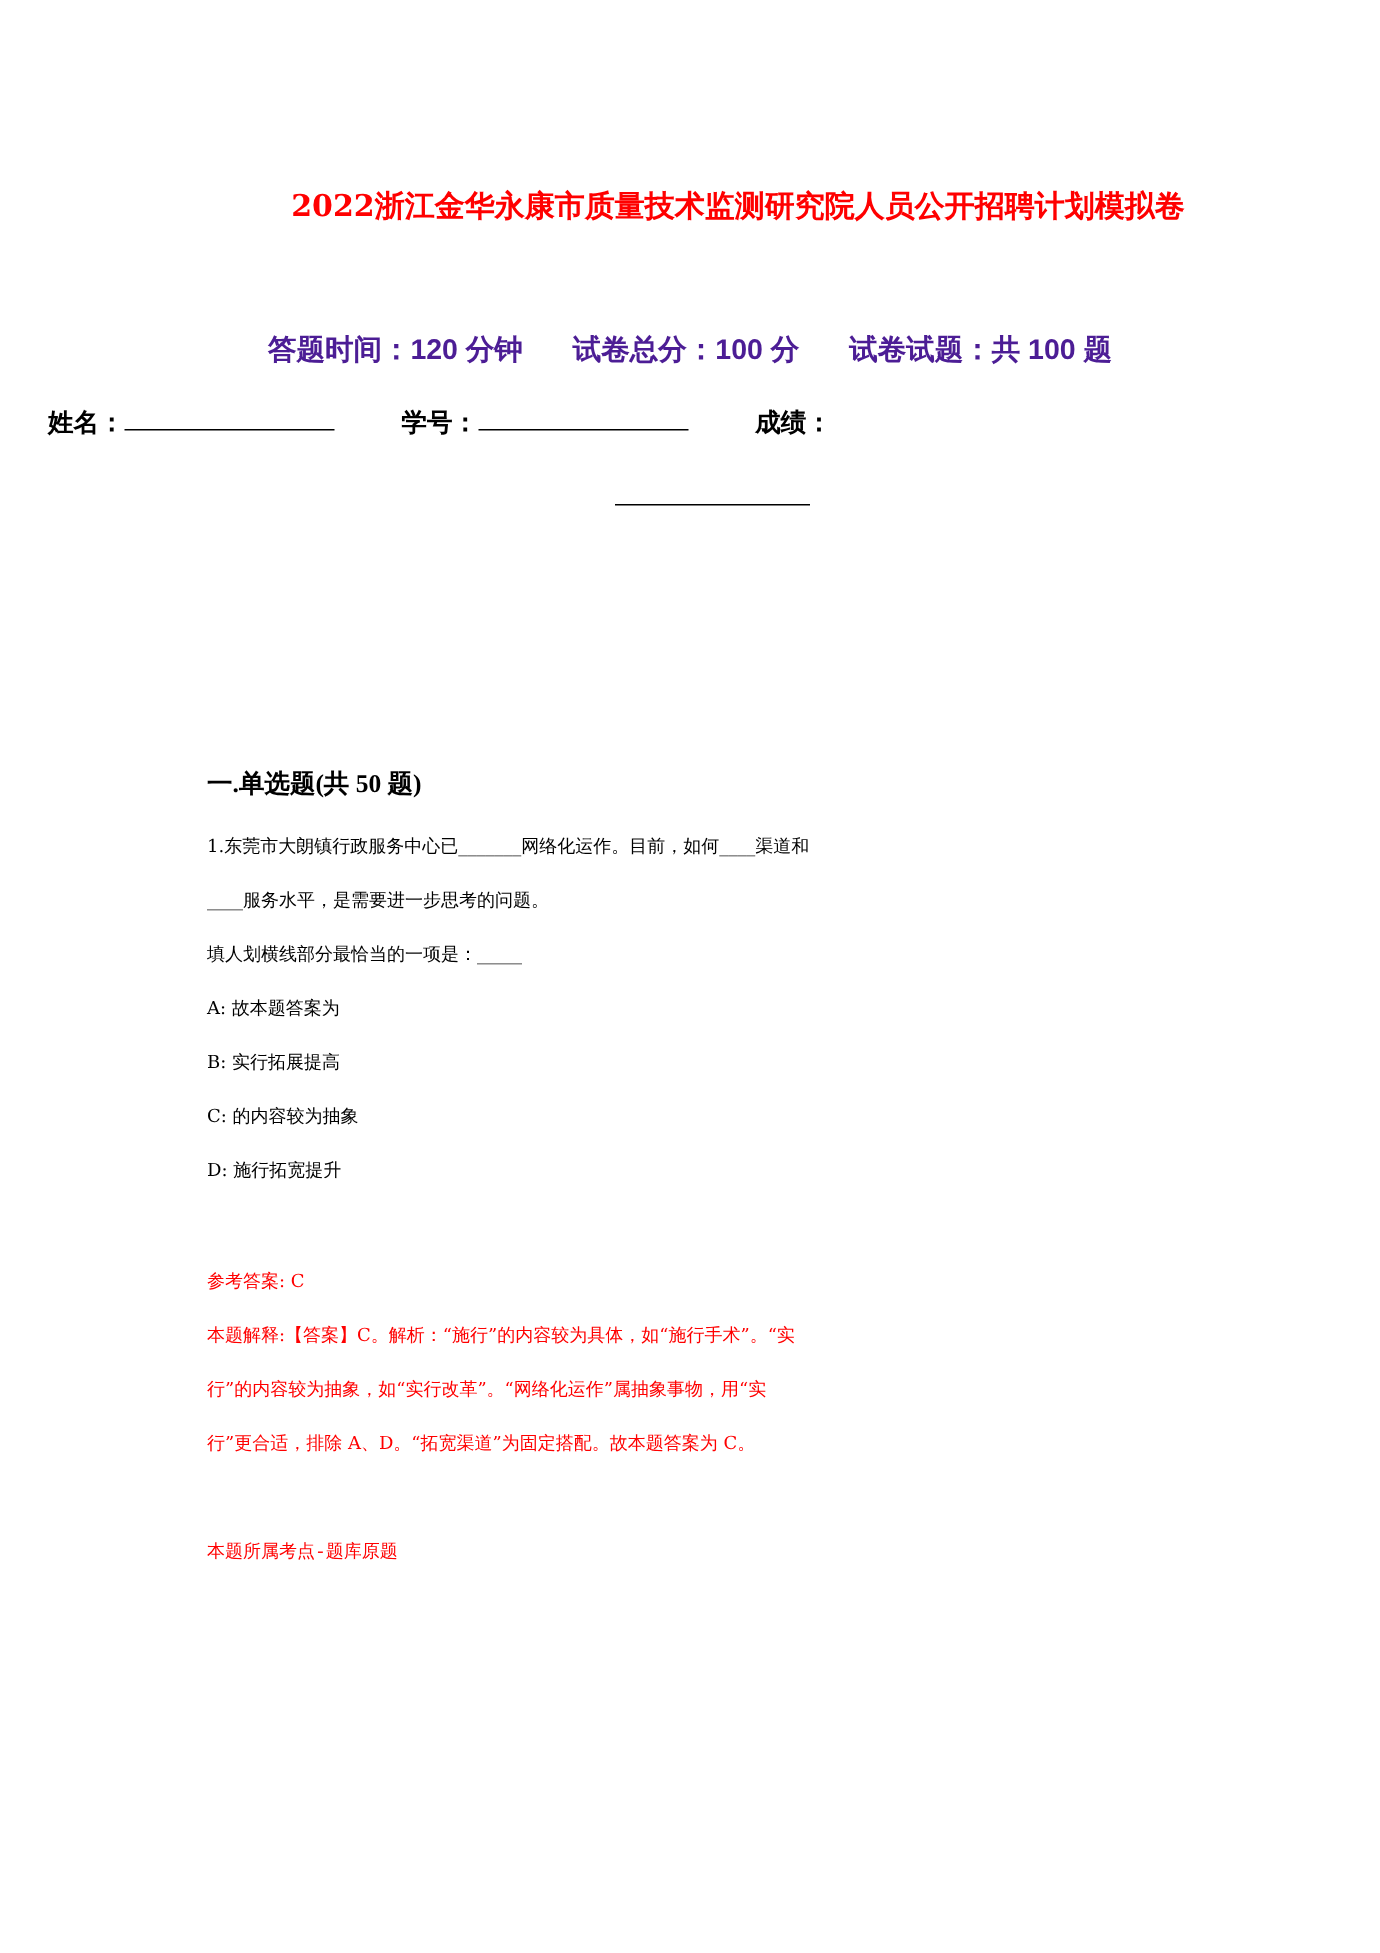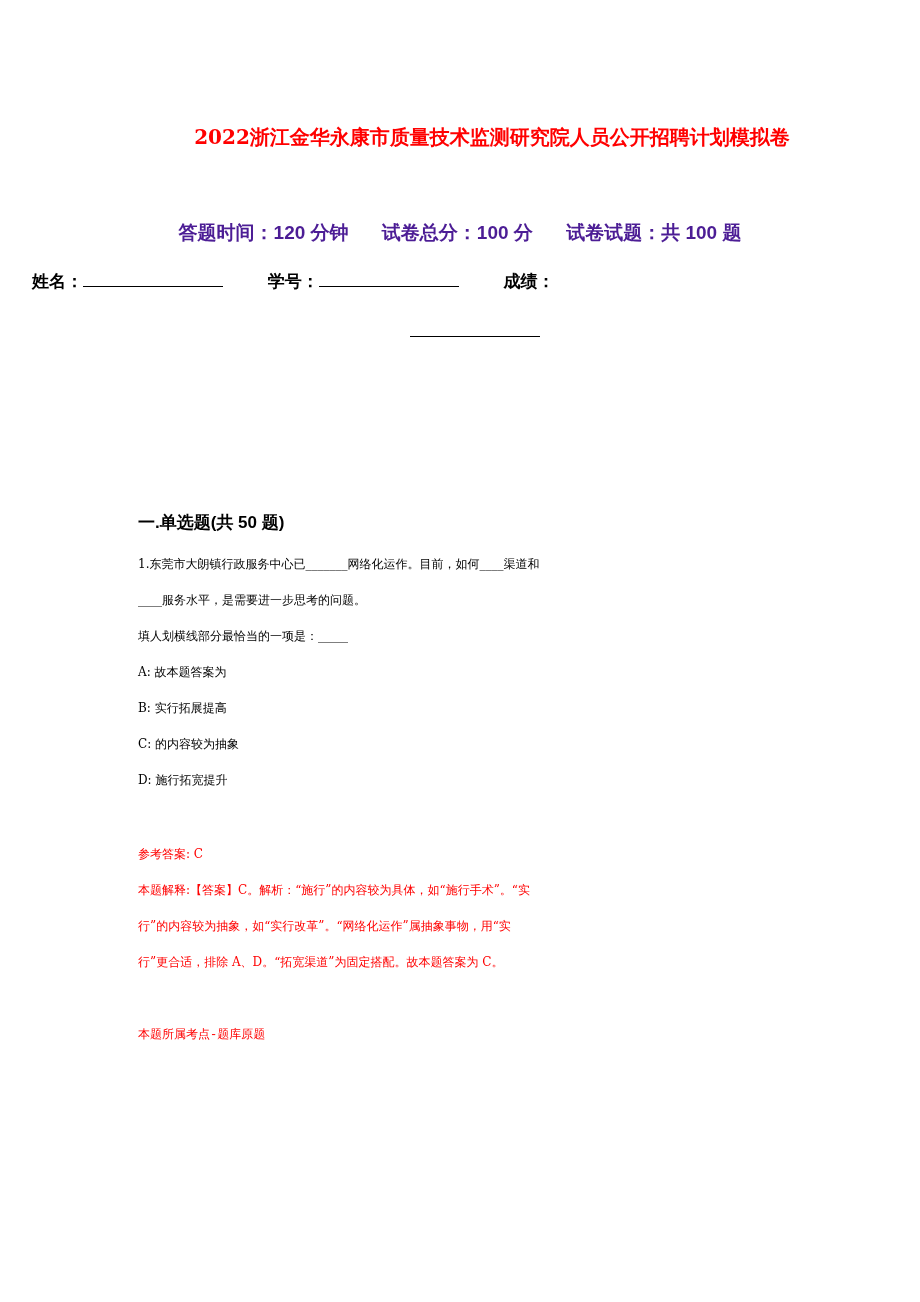--- a/index.html
+++ b/index.html
@@ -20,21 +20,21 @@
       font-family: "Liberation Sans", "DejaVu Sans", sans-serif;
       font-weight: bold; font-size: 17px; color: #000; margin-left: 12px;
     }
     .fields .f { display: inline-block; margin: 0 20px; }
     .fields .line { display: inline-block; width: 140px; border-bottom: 1px solid #000; height: 16px; vertical-align: baseline; }
     .field-extra {
       position: absolute; left: 410px; top: 336px; width: 130px; border-bottom: 1px solid #000;
     }
     .section {
       position: absolute; left: 138px; top: 511px;
-      font-family: Liberation Sans, sans-serif;
+      font-family: Liberation Serif, serif;
       font-weight: bold; font-size: 17px; color: #000;
     }
     .q {
       position: absolute; left: 138px; width: 640px;
       font-family: "DejaVu Serif", "Liberation Serif", serif;
       font-size: 12px; color: #000; line-height: 36px;
     }
     .red { color: #ff0000; }
   </style>
 </head>

